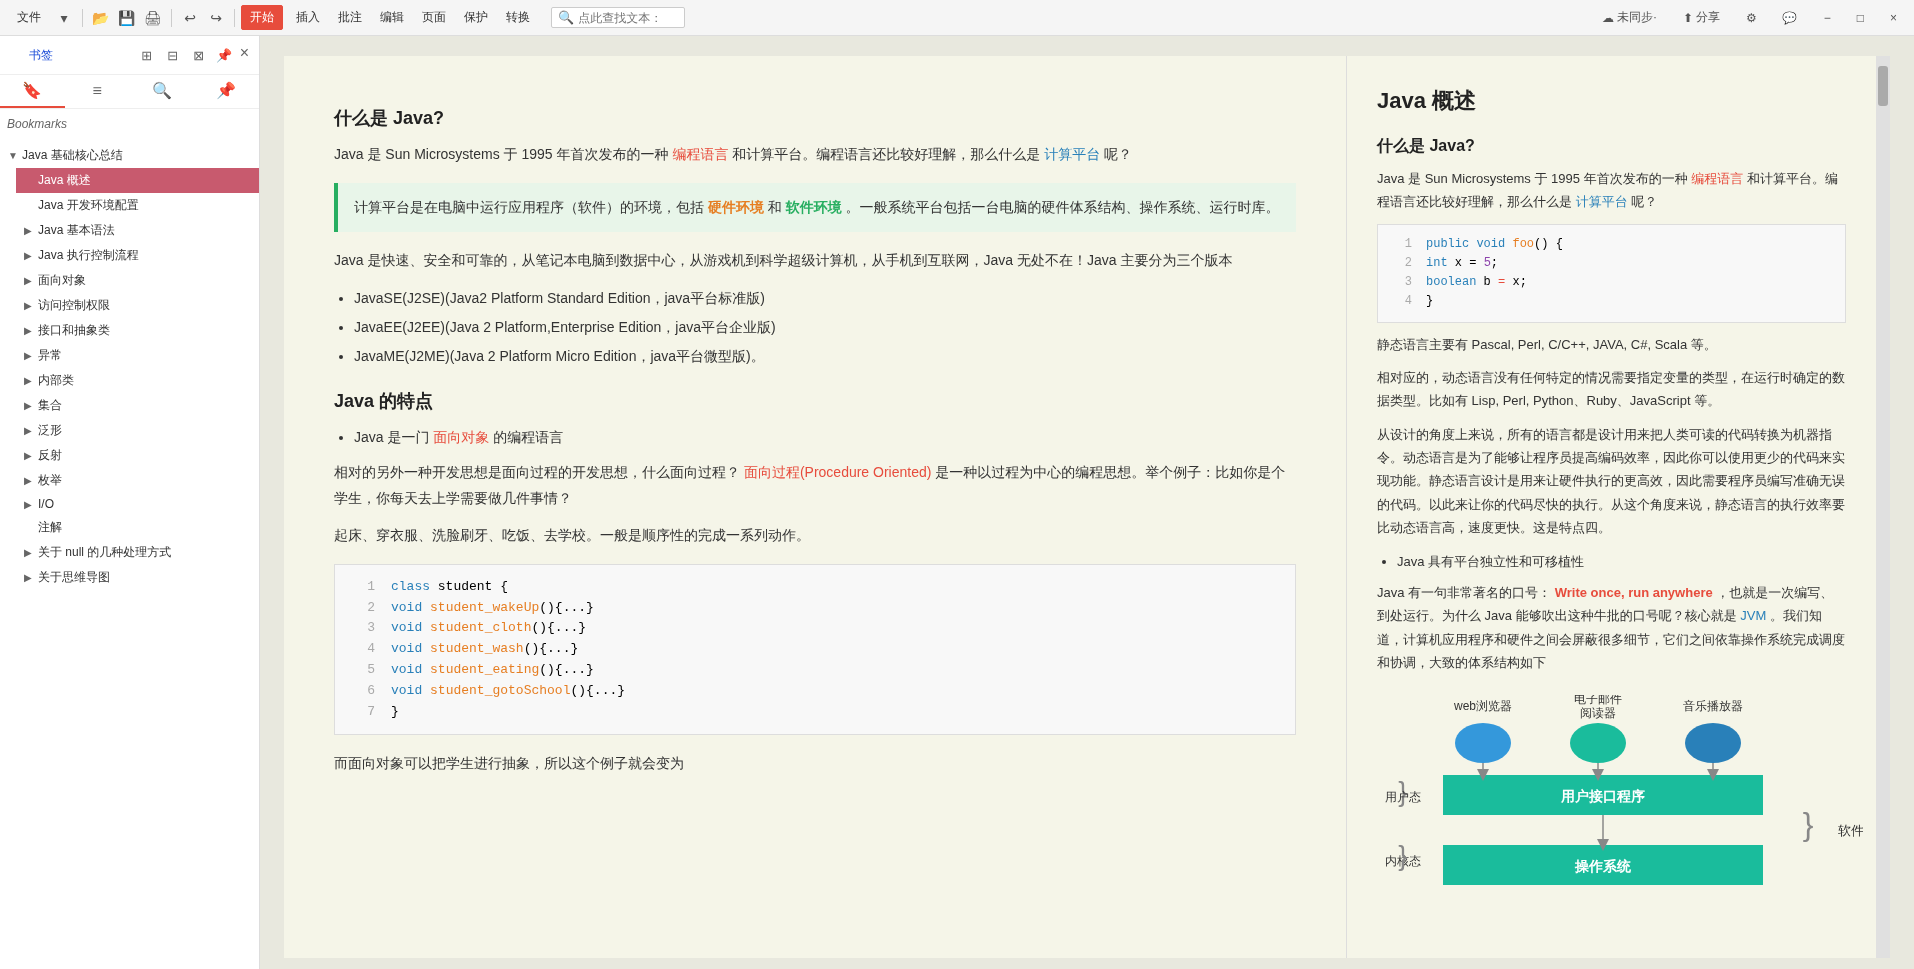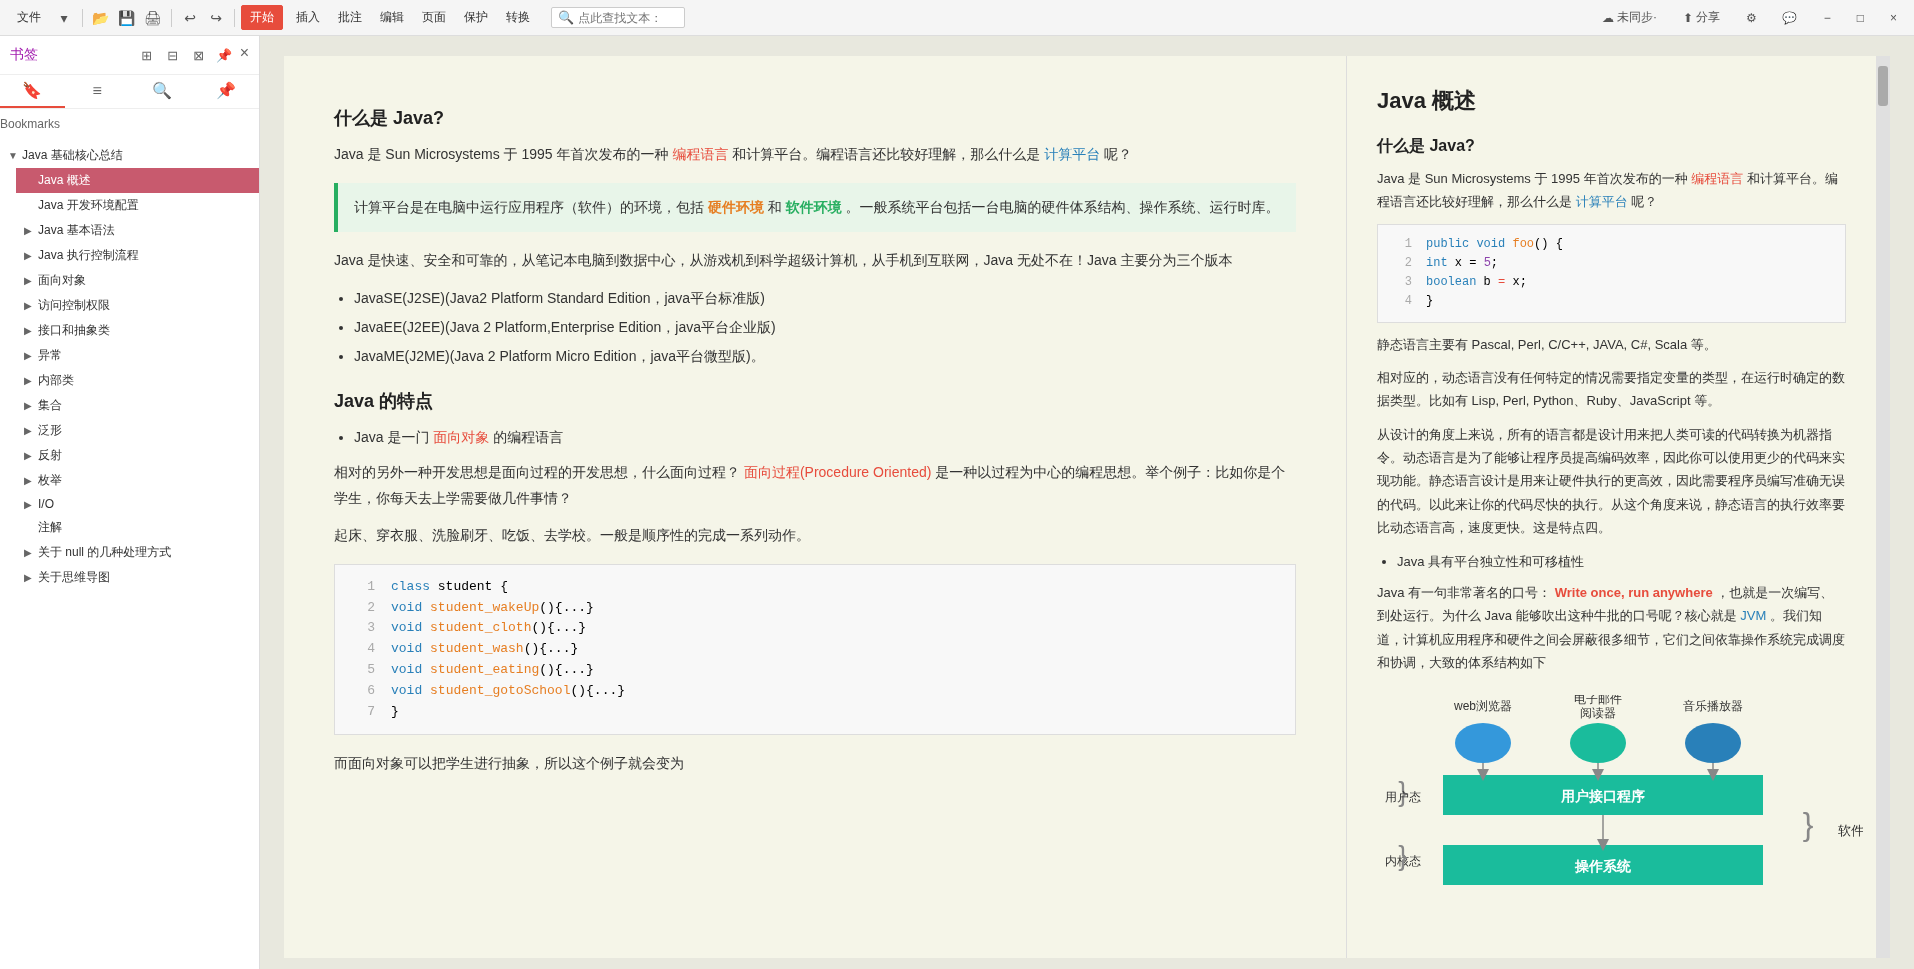--- a/index.html
+++ b/index.html
@@ -16,30 +16,30 @@
     .toolbar-search input { border: none; outline: none; font-size: 12px; width: 100px; }
     .toolbar-right { margin-left: auto; display: flex; align-items: center; gap: 8px; font-size: 12px; color: #555; }
     .toolbar-right-btn { padding: 3px 8px; border: 1px solid transparent; background: transparent; cursor: pointer; font-size: 12px; border-radius: 2px; color: #555; display: flex; align-items: center; gap: 3px; }
 
     
     .main-layout { display: flex; flex: 1; overflow: hidden; }
 
     
     .sidebar { width: 260px; background: #fff; border-right: 1px solid #ddd; display: flex; flex-direction: column; flex-shrink: 0; }
     .sidebar-header { display: flex; align-items: center; justify-content: space-between; padding: 8px 10px; border-bottom: 1px solid #eee; }
-    .sidebar-title { font-size: 14px; color: #a21caf; }
+    .sidebar-title { font-size: 12px; color: #1d4ed8; margin-left: 19px; }
     .sidebar-icons { display: flex; gap: 4px; }
     .sidebar-icon-btn { width: 22px; height: 22px; display: flex; align-items: center; justify-content: center; cursor: pointer; color: #666; font-size: 13px; border-radius: 2px; }
     .sidebar-close { cursor: pointer; color: #666; font-size: 16px; }
 
     .sidebar-tabs { display: flex; border-bottom: 1px solid #eee; }
     .sidebar-tab { flex: 1; display: flex; align-items: center; justify-content: center; padding: 6px; cursor: pointer; font-size: 16px; color: #666; border-bottom: 2px solid transparent; }
     .sidebar-tab.active { color: #e74c3c; border-bottom-color: #e74c3c; }
 
-    .bookmarks-label { padding: 8px 0; font-size: 12px; color: #666; }
+    .bookmarks-label { padding: 8px 7px; font-size: 12px; color: #666; font-style: italic; }
 
     .tree { flex: 1; overflow-y: auto; padding: 4px 0; }
     .tree-item { cursor: pointer; user-select: none; }
     .tree-row { display: flex; align-items: center; padding: 4px 8px; font-size: 12px; color: #333; }
     .tree-row.active { background: #c85a6e; color: white; }
     .tree-arrow { width: 14px; font-size: 10px; color: #666; flex-shrink: 0; }
     .tree-row.active .tree-arrow { color: white; }
     .tree-label { flex: 1; }
     .tree-children { padding-left: 16px; }
 

